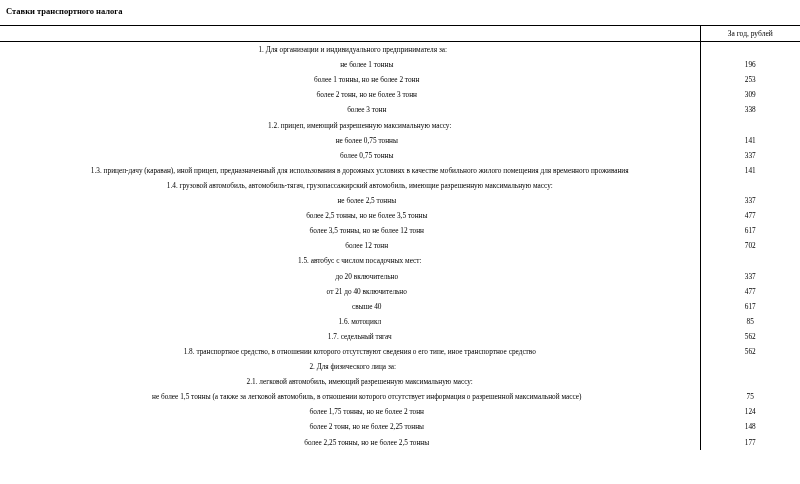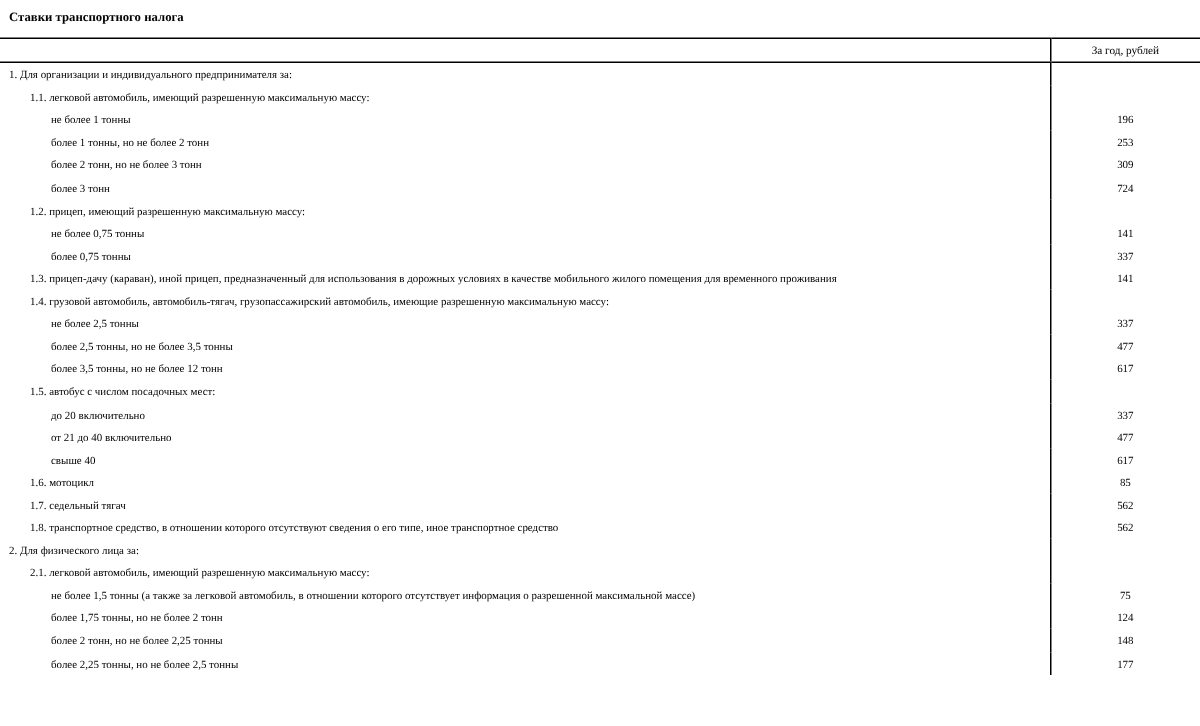--- a/index.html
+++ b/index.html
@@ -50,20 +50,21 @@
     margin-top: 36px;
   }
   table.rates td {
     vertical-align: top;
     padding: 0;
     font-size: 7.3px;
     line-height: 15.1px;
     font-family: "Liberation Serif", serif;
     white-space: nowrap;
     overflow: hidden;
+    text-align: center;
   }
   table.rates td.value {
     border-left: 1px solid #000;
     text-align: center;
   }
   table.rates tr.body-row td.label {
     padding-left: 6px;
   }
   
   .lvl0 { padding-left: 0px; }
@@ -88,38 +89,34 @@
     <tbody>
       <tr class="head-row">
         <td></td>
         <td class="value-head">За год, рублей</td>
       </tr>
     <tr class="body-row">
           <td class="label"><span class="lvl0">1. Для организации и индивидуального предпринимателя за:</span></td>
           <td class="value"><span class="num"></span></td>
         </tr>
         <tr class="body-row">
-          <td class="label"><span class="lvl1">1.1. легковой автомобиль, имеющий разрешенную максимальную массу:</span></td>
-          <td class="value"><span class="num"></span></td>
-        </tr>
-        <tr class="body-row">
           <td class="label"><span class="lvl2">не более 1 тонны</span></td>
           <td class="value"><span class="num">196</span></td>
         </tr>
         <tr class="body-row">
           <td class="label"><span class="lvl2">более 1 тонны, но не более 2 тонн</span></td>
           <td class="value"><span class="num">253</span></td>
         </tr>
         <tr class="body-row">
           <td class="label"><span class="lvl2">более 2 тонн, но не более 3 тонн</span></td>
           <td class="value"><span class="num">309</span></td>
         </tr>
         <tr class="body-row">
           <td class="label"><span class="lvl2">более 3 тонн</span></td>
-          <td class="value"><span class="num">724</span></td>
+          <td class="value"><span class="num">338</span></td>
         </tr>
         <tr class="body-row">
           <td class="label"><span class="lvl1">1.2. прицеп, имеющий разрешенную максимальную массу:</span></td>
           <td class="value"><span class="num"></span></td>
         </tr>
         <tr class="body-row">
           <td class="label"><span class="lvl2">не более 0,75 тонны</span></td>
           <td class="value"><span class="num">141</span></td>
         </tr>
         <tr class="body-row">
@@ -140,20 +137,24 @@
         </tr>
         <tr class="body-row">
           <td class="label"><span class="lvl2">более 2,5 тонны, но не более 3,5 тонны</span></td>
           <td class="value"><span class="num">477</span></td>
         </tr>
         <tr class="body-row">
           <td class="label"><span class="lvl2">более 3,5 тонны, но не более 12 тонн</span></td>
           <td class="value"><span class="num">617</span></td>
         </tr>
         <tr class="body-row">
+          <td class="label"><span class="lvl2">более 12 тонн</span></td>
+          <td class="value"><span class="num">702</span></td>
+        </tr>
+        <tr class="body-row">
           <td class="label"><span class="lvl1">1.5. автобус с числом посадочных мест:</span></td>
           <td class="value"><span class="num"></span></td>
         </tr>
         <tr class="body-row">
           <td class="label"><span class="lvl2">до 20 включительно</span></td>
           <td class="value"><span class="num">337</span></td>
         </tr>
         <tr class="body-row">
           <td class="label"><span class="lvl2">от 21 до 40 включительно</span></td>
           <td class="value"><span class="num">477</span></td>

